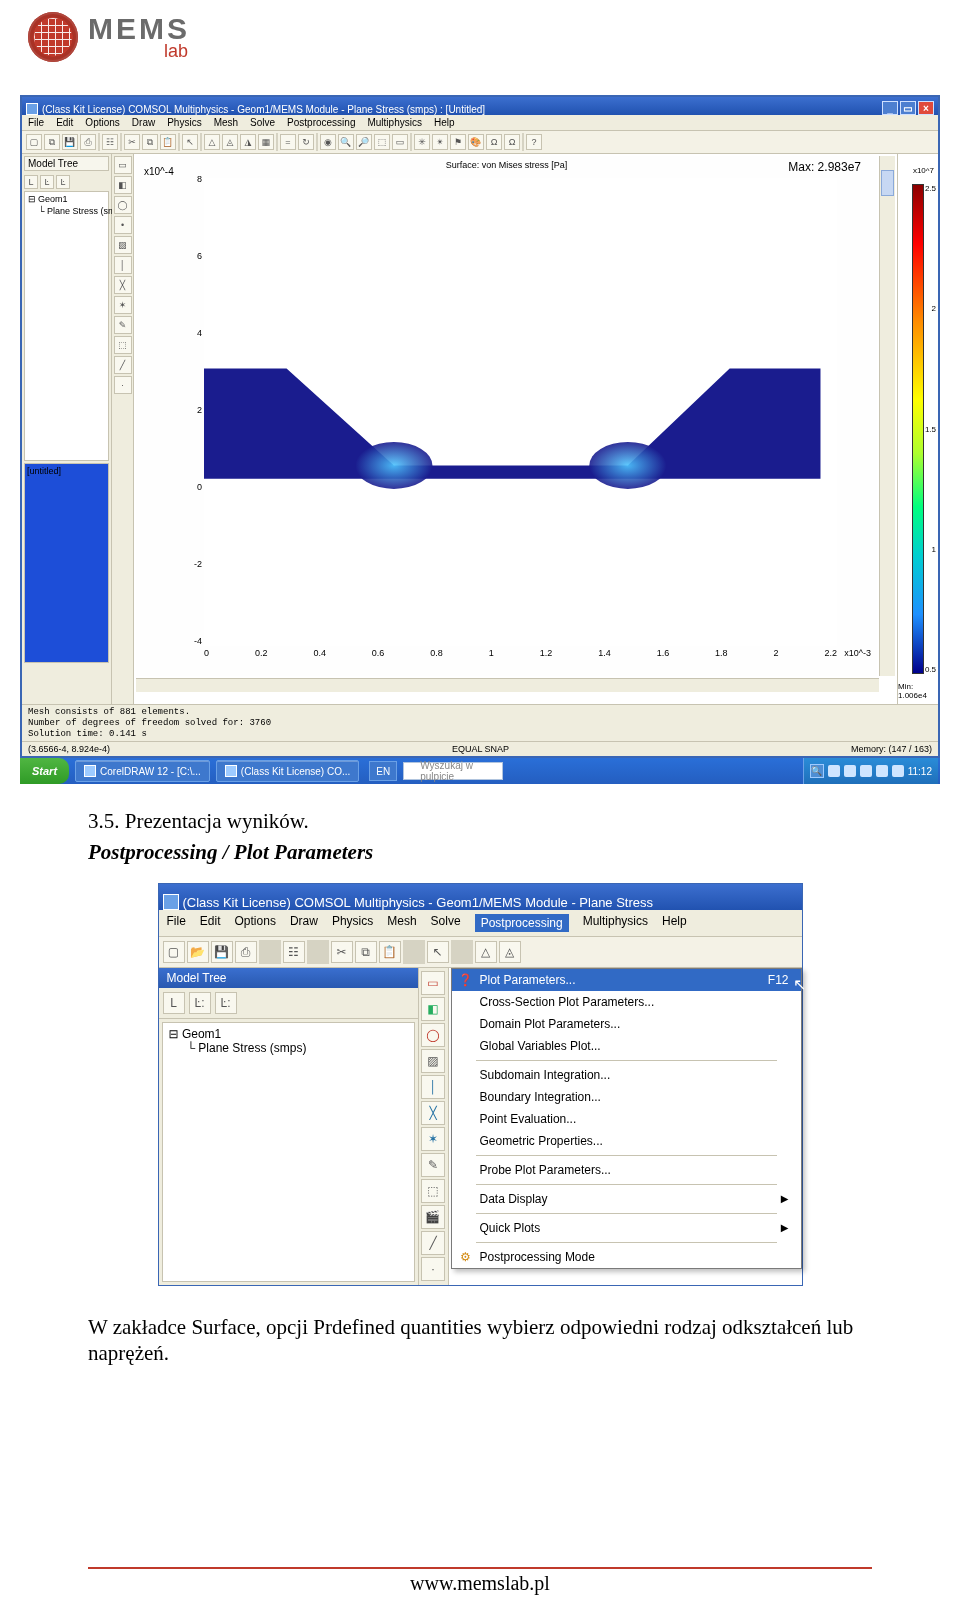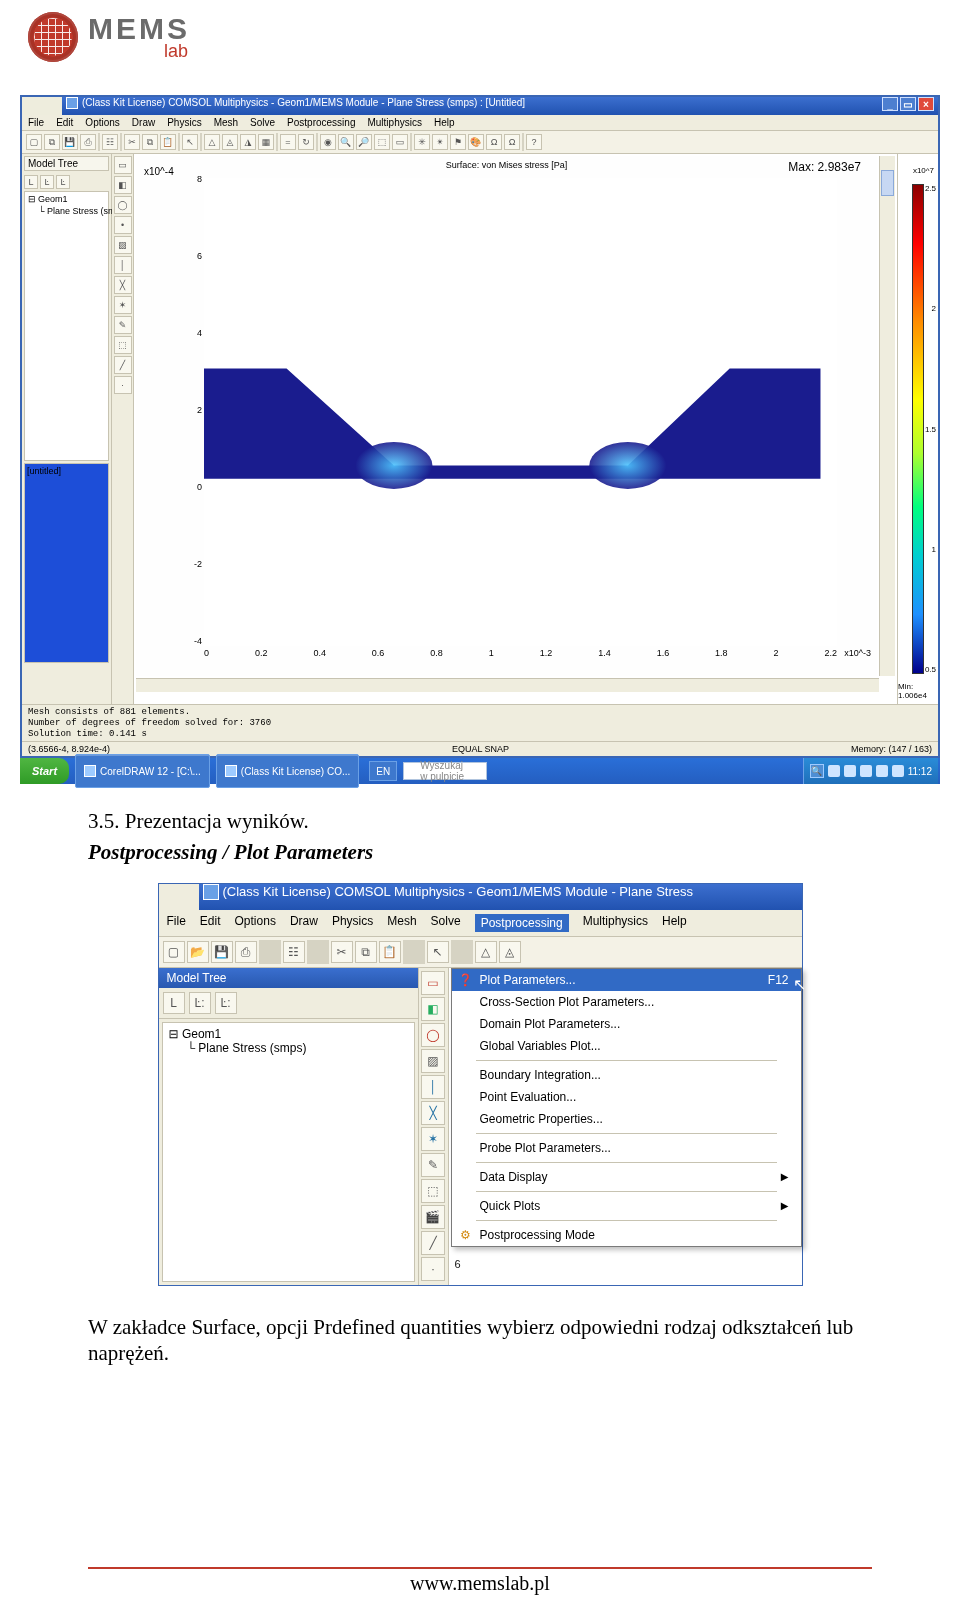--- a/index.html
+++ b/index.html
@@ -61,22 +61,22 @@
   .comsol-window {
     margin: 0 20px 0 20px;
     background: #eeeddd;
     border: 2px solid #3a66b4;
     font-family: Tahoma, Arial, sans-serif;
     font-size: 10px;
     color: #000;
   }
   .titlebar {
     background: linear-gradient(#3c6fcf,#2152b0);
-    color: #fff; height: 18px; display: flex; align-items: flex-start;
-    padding: 0 4px; font-size: 10px; margin-left: 40px;
+    color: #fff; height: 18px; display: flex; align-items: flex-end;
+    padding: 0 4px; font-size: 10px;
   }
   .titlebar .ticon { width: 12px; height: 12px; background: #6aa0e6; border: 1px solid #fff; margin-right: 4px;}
   .titlebar .spacer { flex:1; }
   .titlebar .ctl { width:16px; height:14px; margin-left:2px; background:#4d7fd0; border:1px solid #cfe0ff; display:flex; align-items:center; justify-content:center; color:#fff; font-size:10px; font-weight:bold;}
   .titlebar .ctl.close { background:#e04a3b; }
   .menubar {
     background: #efedde;
     display:flex; gap:12px; padding:2px 6px; font-size:10px;
     border-bottom: 1px solid #c7c3b1;
   }
@@ -160,31 +160,31 @@
     height:26px; background:linear-gradient(#2a6fd8,#245ec0);
     display:flex; align-items:center; font-family:Tahoma,Arial,sans-serif; font-size:11px; color:#fff;
     padding-right:2px;
   }
   .startbtn {
     height:26px; background:linear-gradient(#50b642,#2f9b26);
     padding:0 12px; border-radius:0 10px 10px 0; display:flex; align-items:center;
     font-weight:bold; font-style:italic;
   }
   .taskbtn {
-    height:34px; margin-left:6px; background:#3e78cd; border:1px solid #6aa0e6;
+    height:22px; margin-left:6px; background:#3e78cd; border:1px solid #6aa0e6;
     padding:0 8px; display:flex; align-items:center; font-size:10px; border-radius:2px;
     max-width: 160px; overflow:hidden; white-space:nowrap; box-shadow: inset 0 1px 0 rgba(255,255,255,.25);
   }
   .taskbtn .ico { width:12px; height:12px; background:#9ecbff; margin-right:4px; border:1px solid #fff;}
   .langbox {
     margin-left:10px; height:20px; background:#3e78cd; border:1px solid #6aa0e6; padding:0 6px;
     display:flex; align-items:center; font-size:10px;
   }
   .searchbox {
-    margin-left:6px; height:18px; background:#fff; color:#888; width:84px;
+    margin-left:6px; height:18px; background:#fff; color:#888; width:100px;
     border:1px solid #b0c4de; font-size:10px; padding:0 16px; display:flex; align-items:center;justify-content:flex-end;
   }
   .tray {
     margin-left:auto; display:flex; align-items:center; height:26px;
     background:linear-gradient(#2a8cd8,#1f6fba); padding:0 6px; gap:4px;
     border-left:1px solid #6aa0e6;
   }
   .tray .ic { width:12px; height:12px; background:#cfe5ff; border-radius:2px;}
   .tray .clock { font-size:10px; }
 
@@ -578,20 +578,23 @@
               <span>Cross-Section Plot Parameters...</span>
             </div>
           <div class="mi">
               <span>Domain Plot Parameters...</span>
             </div>
           <div class="mi">
               <span>Global Variables Plot...</span>
             </div>
           <div class="sec-sep"></div>
           <div class="mi">
+              <span>Subdomain Integration...</span>
+            </div>
+          <div class="mi">
               <span>Boundary Integration...</span>
             </div>
           <div class="mi">
               <span>Point Evaluation...</span>
             </div>
           <div class="mi">
               <span>Geometric Properties...</span>
             </div>
           <div class="sec-sep"></div>
           <div class="mi">

